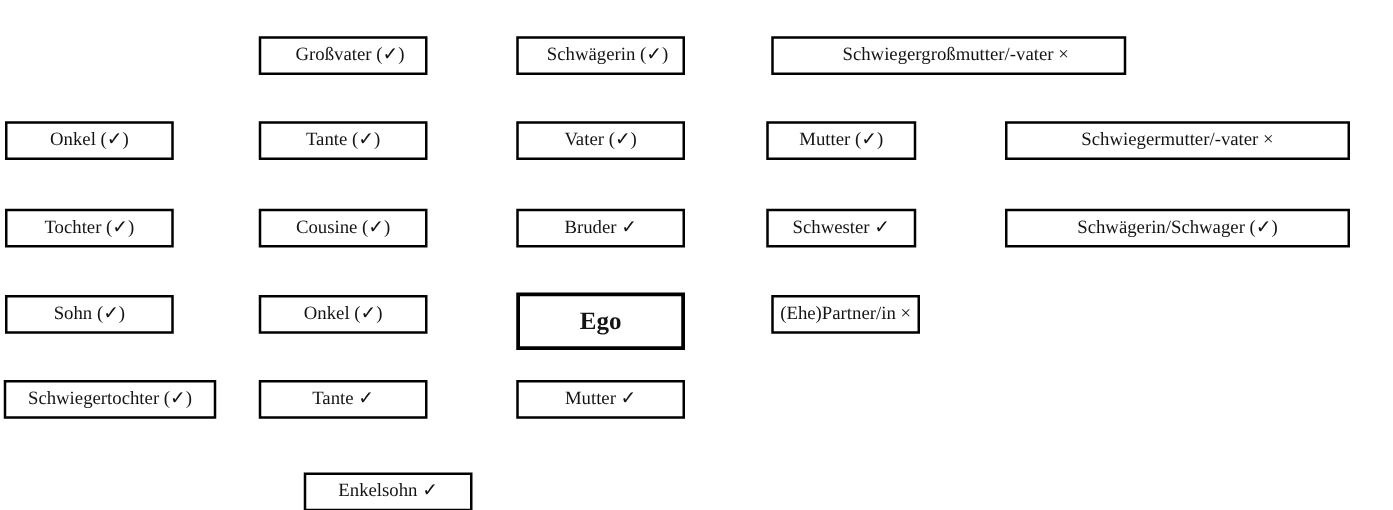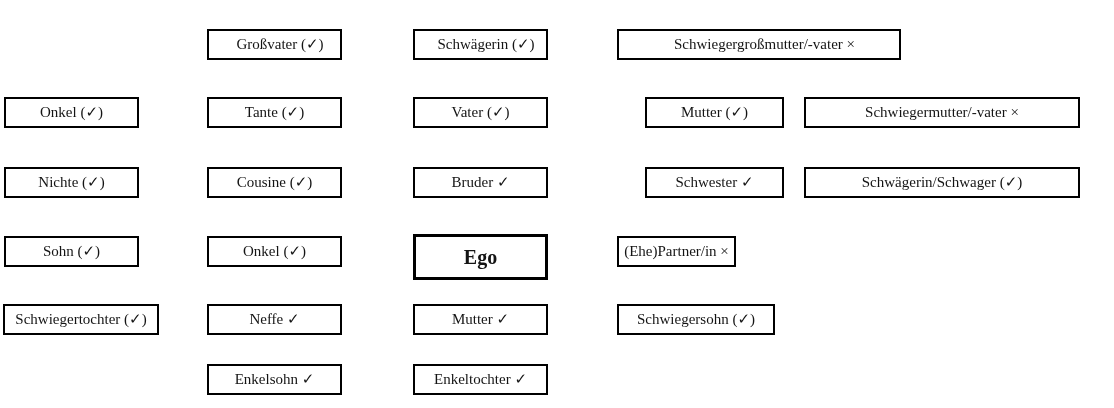--- a/index.html
+++ b/index.html
@@ -24,35 +24,35 @@
     background: #ffffff;
     display: flex;
     align-items: center;
     justify-content: center;
     font-size: 15px;
     line-height: 1;
     white-space: nowrap;
   }
   
   .c1  { left: 4px;   width: 135px; }
-  .c1w { left: 3px;   width: 156px; }
+  .c1w { left: 3px;   width: 170px; }
   .c2  { left: 207px; width: 135px; }
   .c3  { left: 413px; width: 135px; }
-  .c4  { left: 645px; width: 139px; }
+  .c4  { left: 613px; width: 120px; }
   .c4b { left: 617px; width: 119px; }
   .c4c { left: 617px; width: 158px; }
   .c4w { left: 617px; width: 284px; }
   .c5  { left: 804px; width: 276px; }
   
   .r1 { top: 29px; padding-left: 11px; }
   .r2 { top: 97px; align-items: center; }
   .r3 { top: 167px; }
   .r4 { top: 236px; }
   .r5 { top: 304px; }
-  .r6 { top: 364px; }
+  .r6 { top: 378px; margin-left: 36px; }
   
   .ego {
     top: 234px;
     height: 46px;
     border-width: 3px;
     font-weight: bold;
     font-size: 20px;
   }
   .lbl { display: inline-block; }
 </style>
@@ -81,21 +81,21 @@
       <span class="lbl">Vater (✓)</span>
     </div>
   <div class="box r2 c4">
       <span class="lbl">Mutter (✓)</span>
     </div>
   <div class="box r2 c5">
       <span class="lbl">Schwiegermutter/-vater ×</span>
     </div>
 
   <div class="box r3 c1">
-      <span class="lbl">Nichte (✓)</span>
+      <span class="lbl">Tochter (✓)</span>
     </div>
   <div class="box r3 c2">
       <span class="lbl">Cousine (✓)</span>
     </div>
   <div class="box r3 c3">
       <span class="lbl">Bruder ✓</span>
     </div>
   <div class="box r3 c4">
       <span class="lbl">Schwester ✓</span>
     </div>
@@ -113,29 +113,23 @@
       <span class="lbl">Ego</span>
     </div>
   <div class="box r4 c4b">
       <span class="lbl">(Ehe)Partner/in ×</span>
     </div>
 
   <div class="box r5 c1w">
       <span class="lbl">Schwiegertochter (✓)</span>
     </div>
   <div class="box r5 c2">
-      <span class="lbl">Neffe ✓</span>
+      <span class="lbl">Tante ✓</span>
     </div>
   <div class="box r5 c3">
       <span class="lbl">Mutter ✓</span>
-    </div>
-  <div class="box r5 c4c">
-      <span class="lbl">Schwiegersohn (✓)</span>
     </div>
 
   <div class="box r6 c2">
       <span class="lbl">Enkelsohn ✓</span>
     </div>
-  <div class="box r6 c3">
-      <span class="lbl">Enkeltochter ✓</span>
-    </div>
 
 </div>
 
 </body></html>

